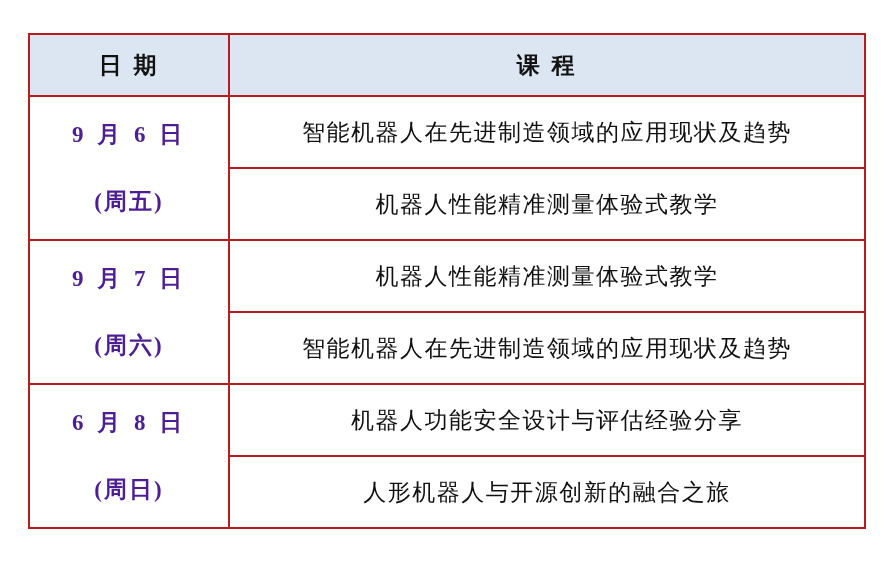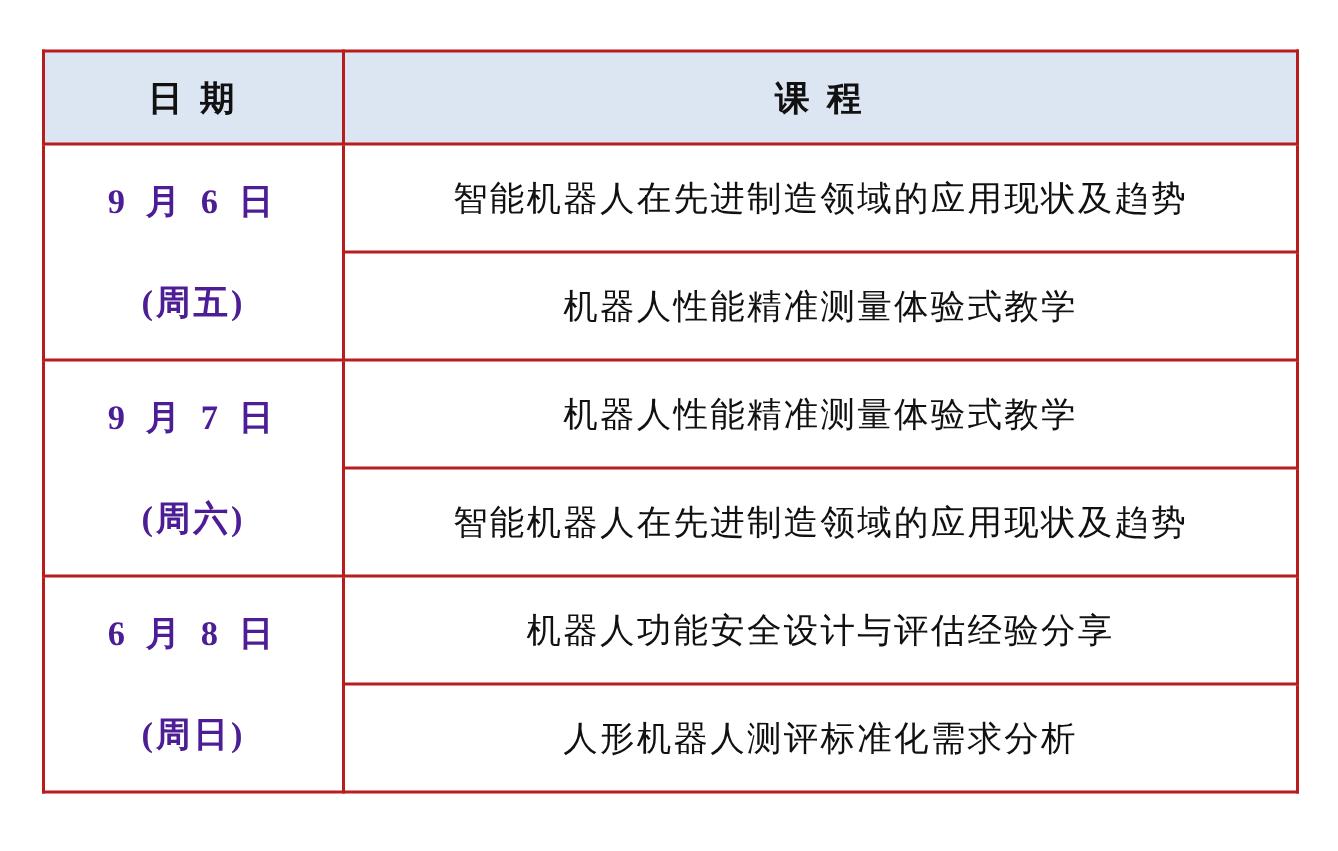--- a/index.html
+++ b/index.html
@@ -111,17 +111,17 @@
       </tr>
 
       <tr>
         <td class="date-cell" rowspan="2">
           <span class="d-main">6 月 8 日</span>
           <span class="d-sub">(周日)</span>
         </td>
         <td class="course-cell">机器人功能安全设计与评估经验分享</td>
       </tr>
       <tr>
-        <td class="course-cell">人形机器人测评标准化需求分析</td>
+        <td class="course-cell">人形机器人与开源创新的融合之旅</td>
       </tr>
     </tbody>
   </table>
 </div>
 
 </body></html>

